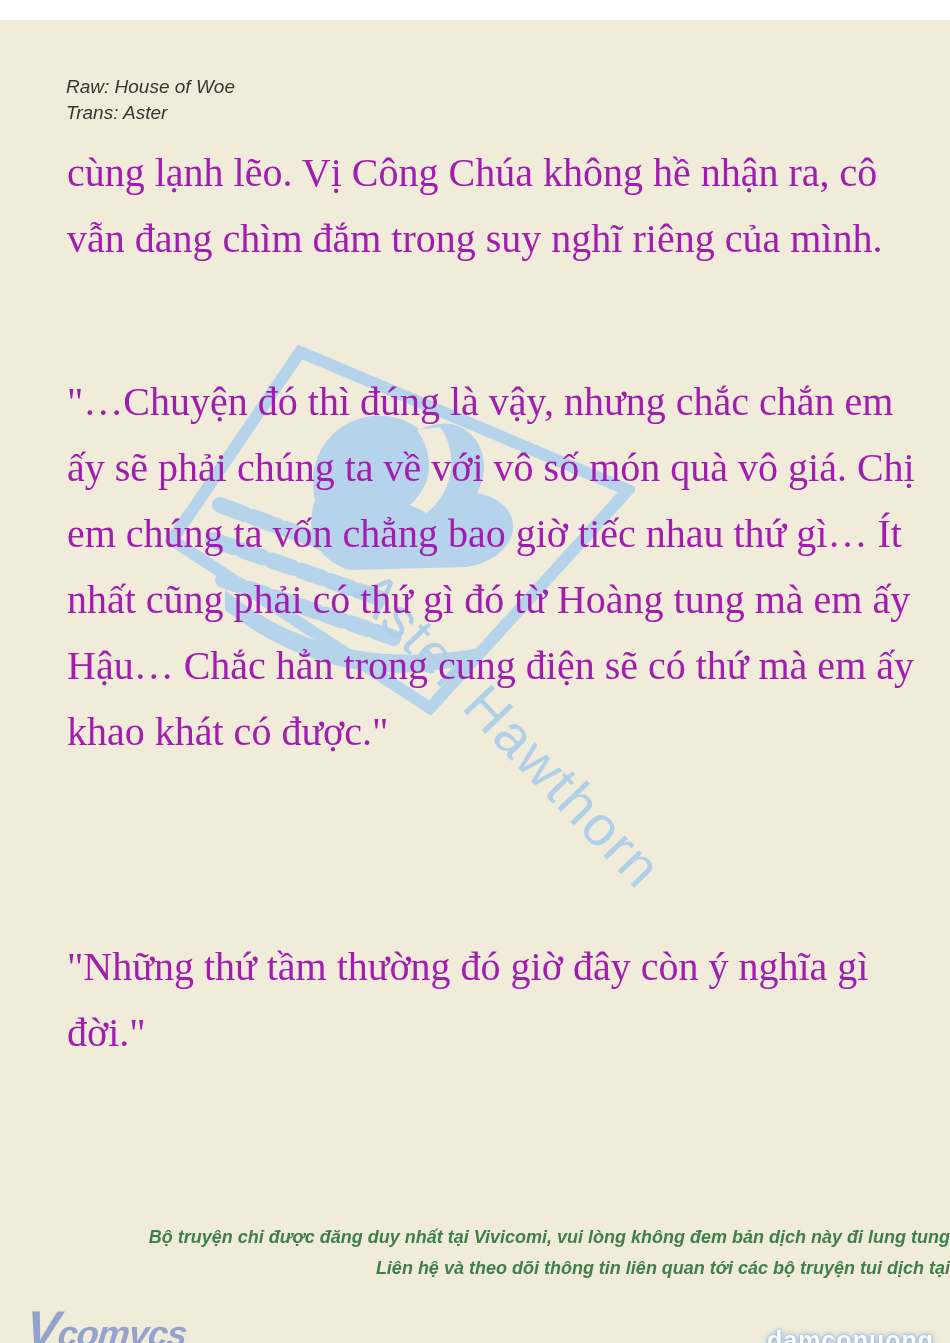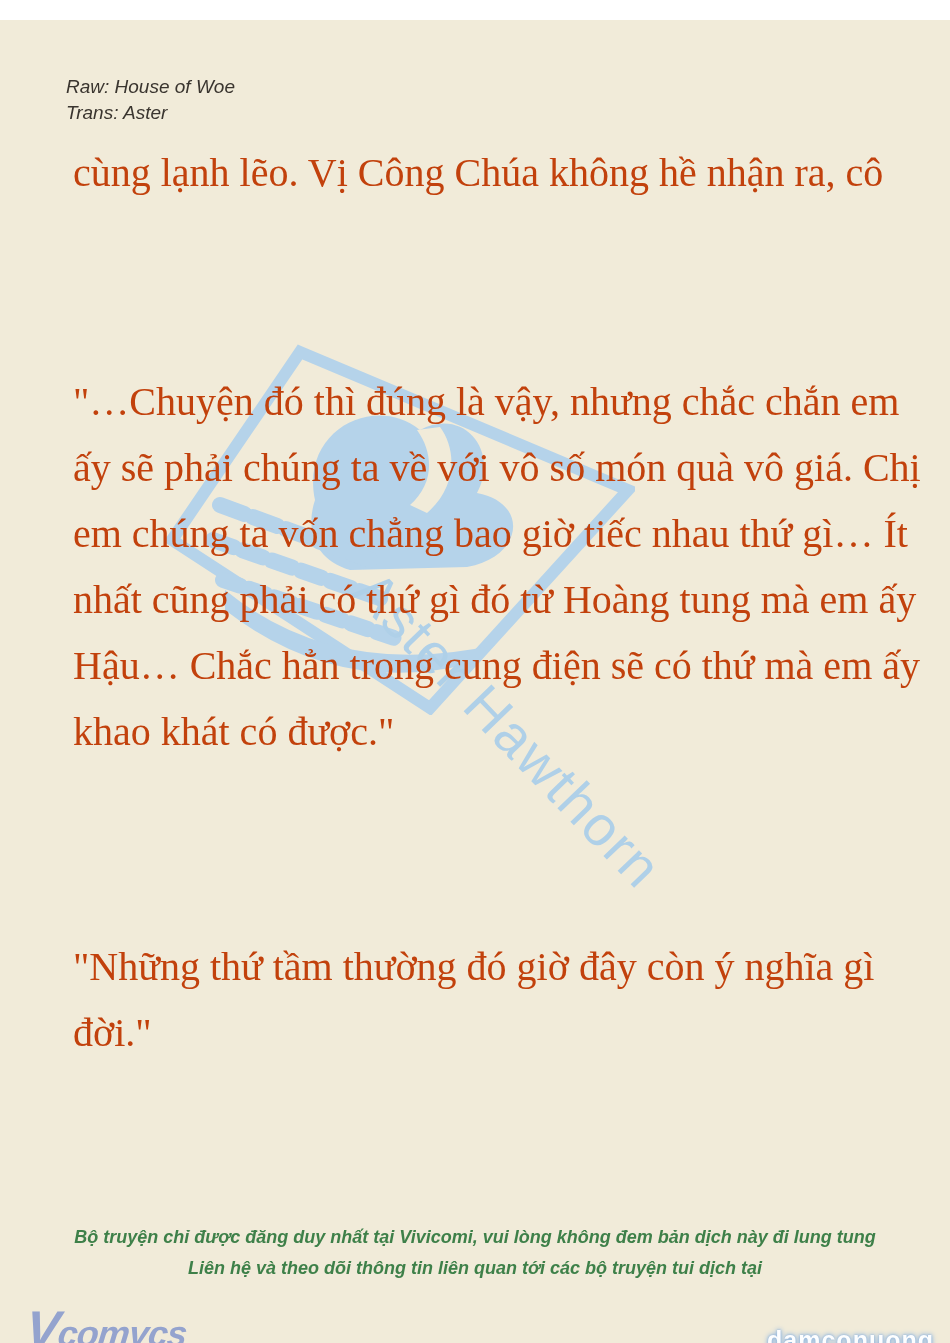--- a/index.html
+++ b/index.html
@@ -22,32 +22,32 @@
   .wm{position:absolute;z-index:1;color:#b5d3ea;}
   .wm-text{
     position:absolute;left:388px;top:538px;
     transform:rotate(46deg);transform-origin:0 0;
     font-family:"Liberation Sans", sans-serif;
     font-size:56px;font-weight:400;letter-spacing:2px;
     color:#afd0e8;white-space:nowrap;z-index:1;
   }
   
   .para{
-    position:absolute;left:73px;width:830px;
-    font-size:40px;line-height:66px;color:#c2410c;
+    position:absolute;left:67px;width:830px;
+    font-size:40px;line-height:66px;color:#a21caf;
     z-index:2;
   }
   .para .line{white-space:nowrap;}
   #para1{top:120px;}
   #para2{top:349px;}
   #para3{top:914px;}
   
   .notice{
     position:absolute;left:0;top:1202px;width:950px;
-    text-align:center;
+    text-align:right;
     font-family:"Liberation Sans", sans-serif;
     font-style:italic;font-weight:bold;
     font-size:18px;line-height:31px;
     color:#3e8049;z-index:3;
   }
   
   .vcomycs{
     position:absolute;left:26px;top:1284px;
     font-family:"Liberation Sans", sans-serif;
     font-style:italic;font-weight:bold;
@@ -91,20 +91,21 @@
       <path d="M48,205 L220,265" stroke-dasharray="22 9"></path>
       <path d="M58,245 L235,305" stroke-dasharray="18 9"></path>
     </g>
     <path d="M60,255 Q170,345 330,310 L300,330 Q170,360 60,275 Z" fill="#b5d3ea"></path>
   </svg>
 
   <div class="wm-text">Aster Hawthorn</div>
 
   <div id="para1" class="para">
       <div class="line">cùng lạnh lẽo. Vị Công Chúa không hề nhận ra, cô</div>
+      <div class="line">vẫn đang chìm đắm trong suy nghĩ riêng của mình.</div>
     </div>
   <div id="para2" class="para">
       <div class="line">"…Chuyện đó thì đúng là vậy, nhưng chắc chắn em</div>
       <div class="line">ấy sẽ phải chúng ta về với vô số món quà vô giá. Chị</div>
       <div class="line">em chúng ta vốn chẳng bao giờ tiếc nhau thứ gì… Ít</div>
       <div class="line">nhất cũng phải có thứ gì đó từ Hoàng tung mà em ấy</div>
       <div class="line">Hậu… Chắc hẳn trong cung điện sẽ có thứ mà em ấy</div>
       <div class="line">khao khát có được."</div>
     </div>
   <div id="para3" class="para">

